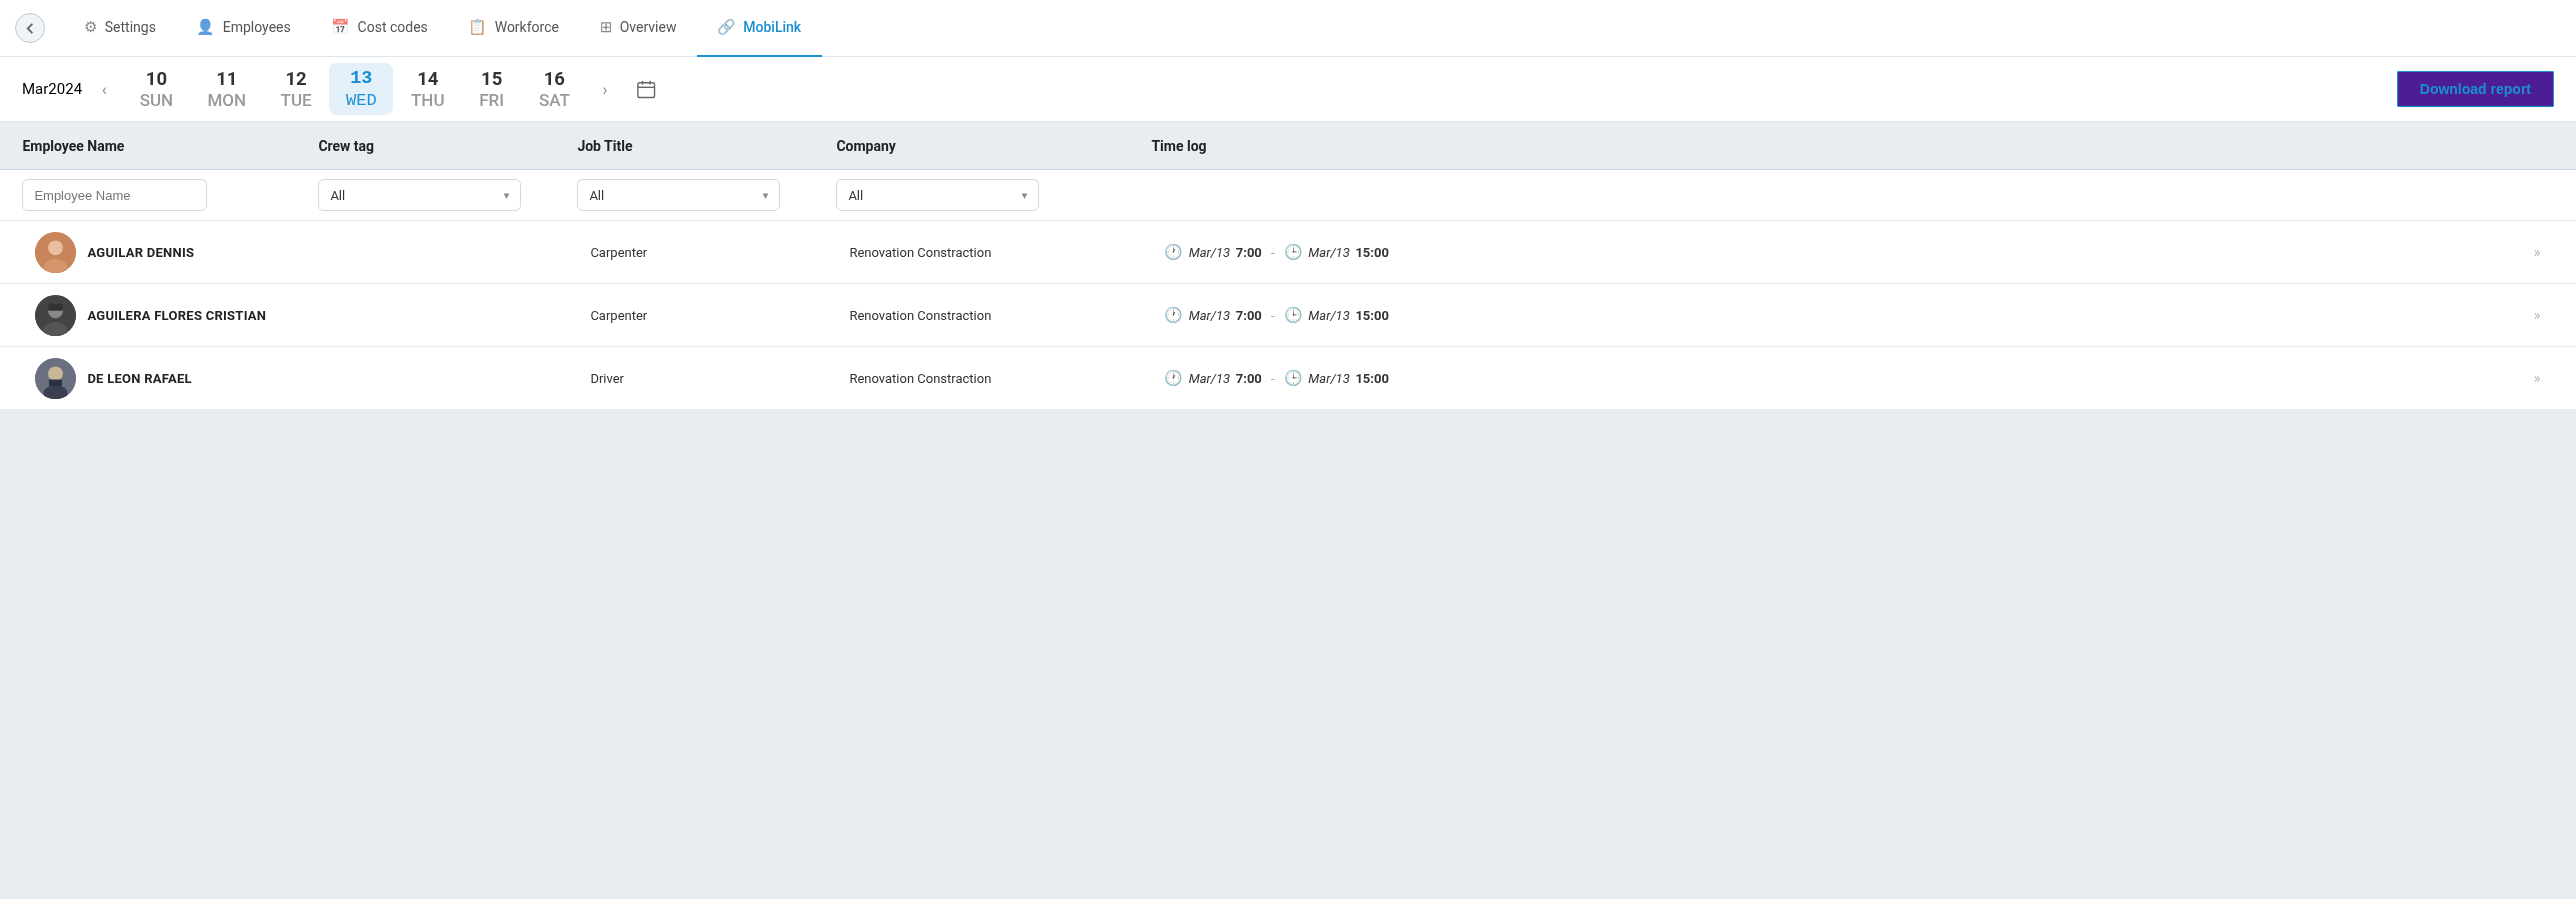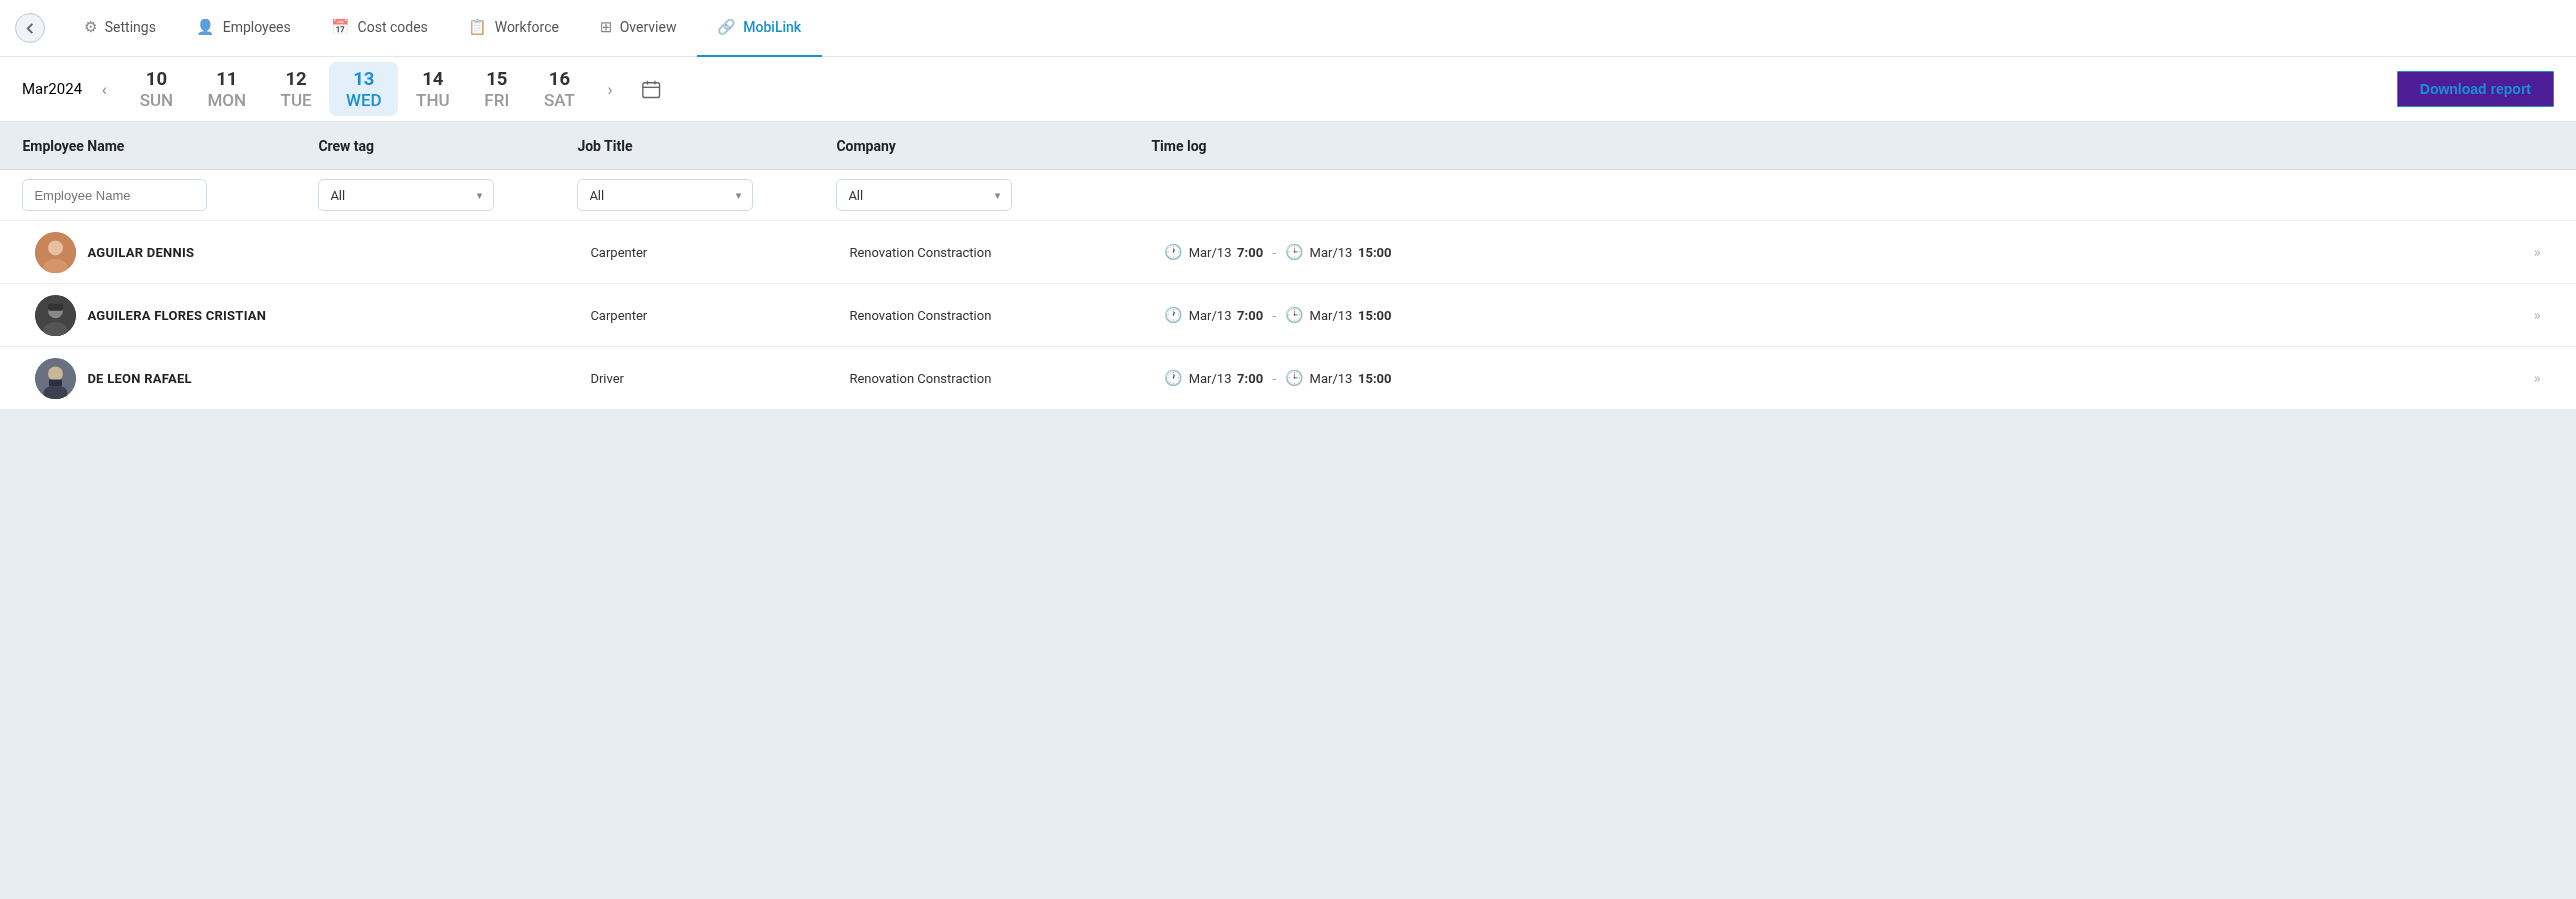--- a/index.html
+++ b/index.html
@@ -103,20 +103,21 @@
       flex-direction: column;
       align-items: center;
       padding: 5.6px 16.7px;
       border-radius: 7.4px;
       cursor: pointer;
       min-width: 59px;
     }
     .day-item.active {
       background: #e3f0fa;
       border-radius: 7.4px;
+      font-family: Liberation Mono, monospace;
     }
     .day-item .day-num {
       font-size: 18.5px;
       font-weight: 700;
       color: #333;
       line-height: 1.2;
     }
     .day-item.active .day-num { color: #1a90d4; }
     .day-item .day-name {
       font-size: 17px;
@@ -190,21 +191,21 @@
       display: flex;
       align-items: center;
       border: 0.9px solid #d0d8e4;
       border-radius: 5.6px;
       padding: 7.4px 11px;
       font-size: 13px;
       color: #333;
       background: #fff;
       cursor: pointer;
       justify-content: space-between;
-      width: 176px;
+      width: 203px;
     }
     .filter-select .chevron { color: #888; font-size: 11px; }
 
     
     .employee-row {
       display: grid;
       grid-template-columns: 296px 259px 259px 315px 1fr;
       padding: 0 28px;
       height: 63px;
       align-items: center;
@@ -245,21 +246,21 @@
     }
     .time-log-cell {
       display: flex;
       align-items: center;
       gap: 5.6px;
       padding: 0 7.4px;
       font-size: 13px;
     }
     .time-icon-green { color: #4caf50; font-size: 15px; }
     .time-icon-orange { color: #ff9800; font-size: 15px; }
-    .time-text { color: #333; }
+    .time-text { color: #333; font-style: italic; }
     .time-bold { font-weight: 700; color: #333; }
     .time-dash { color: #999; margin: 0 3.7px; }
     .chevron-right {
       color: #bbb;
       font-size: 15px;
       margin-left: auto;
     }
 
     
     .bottom-area {

